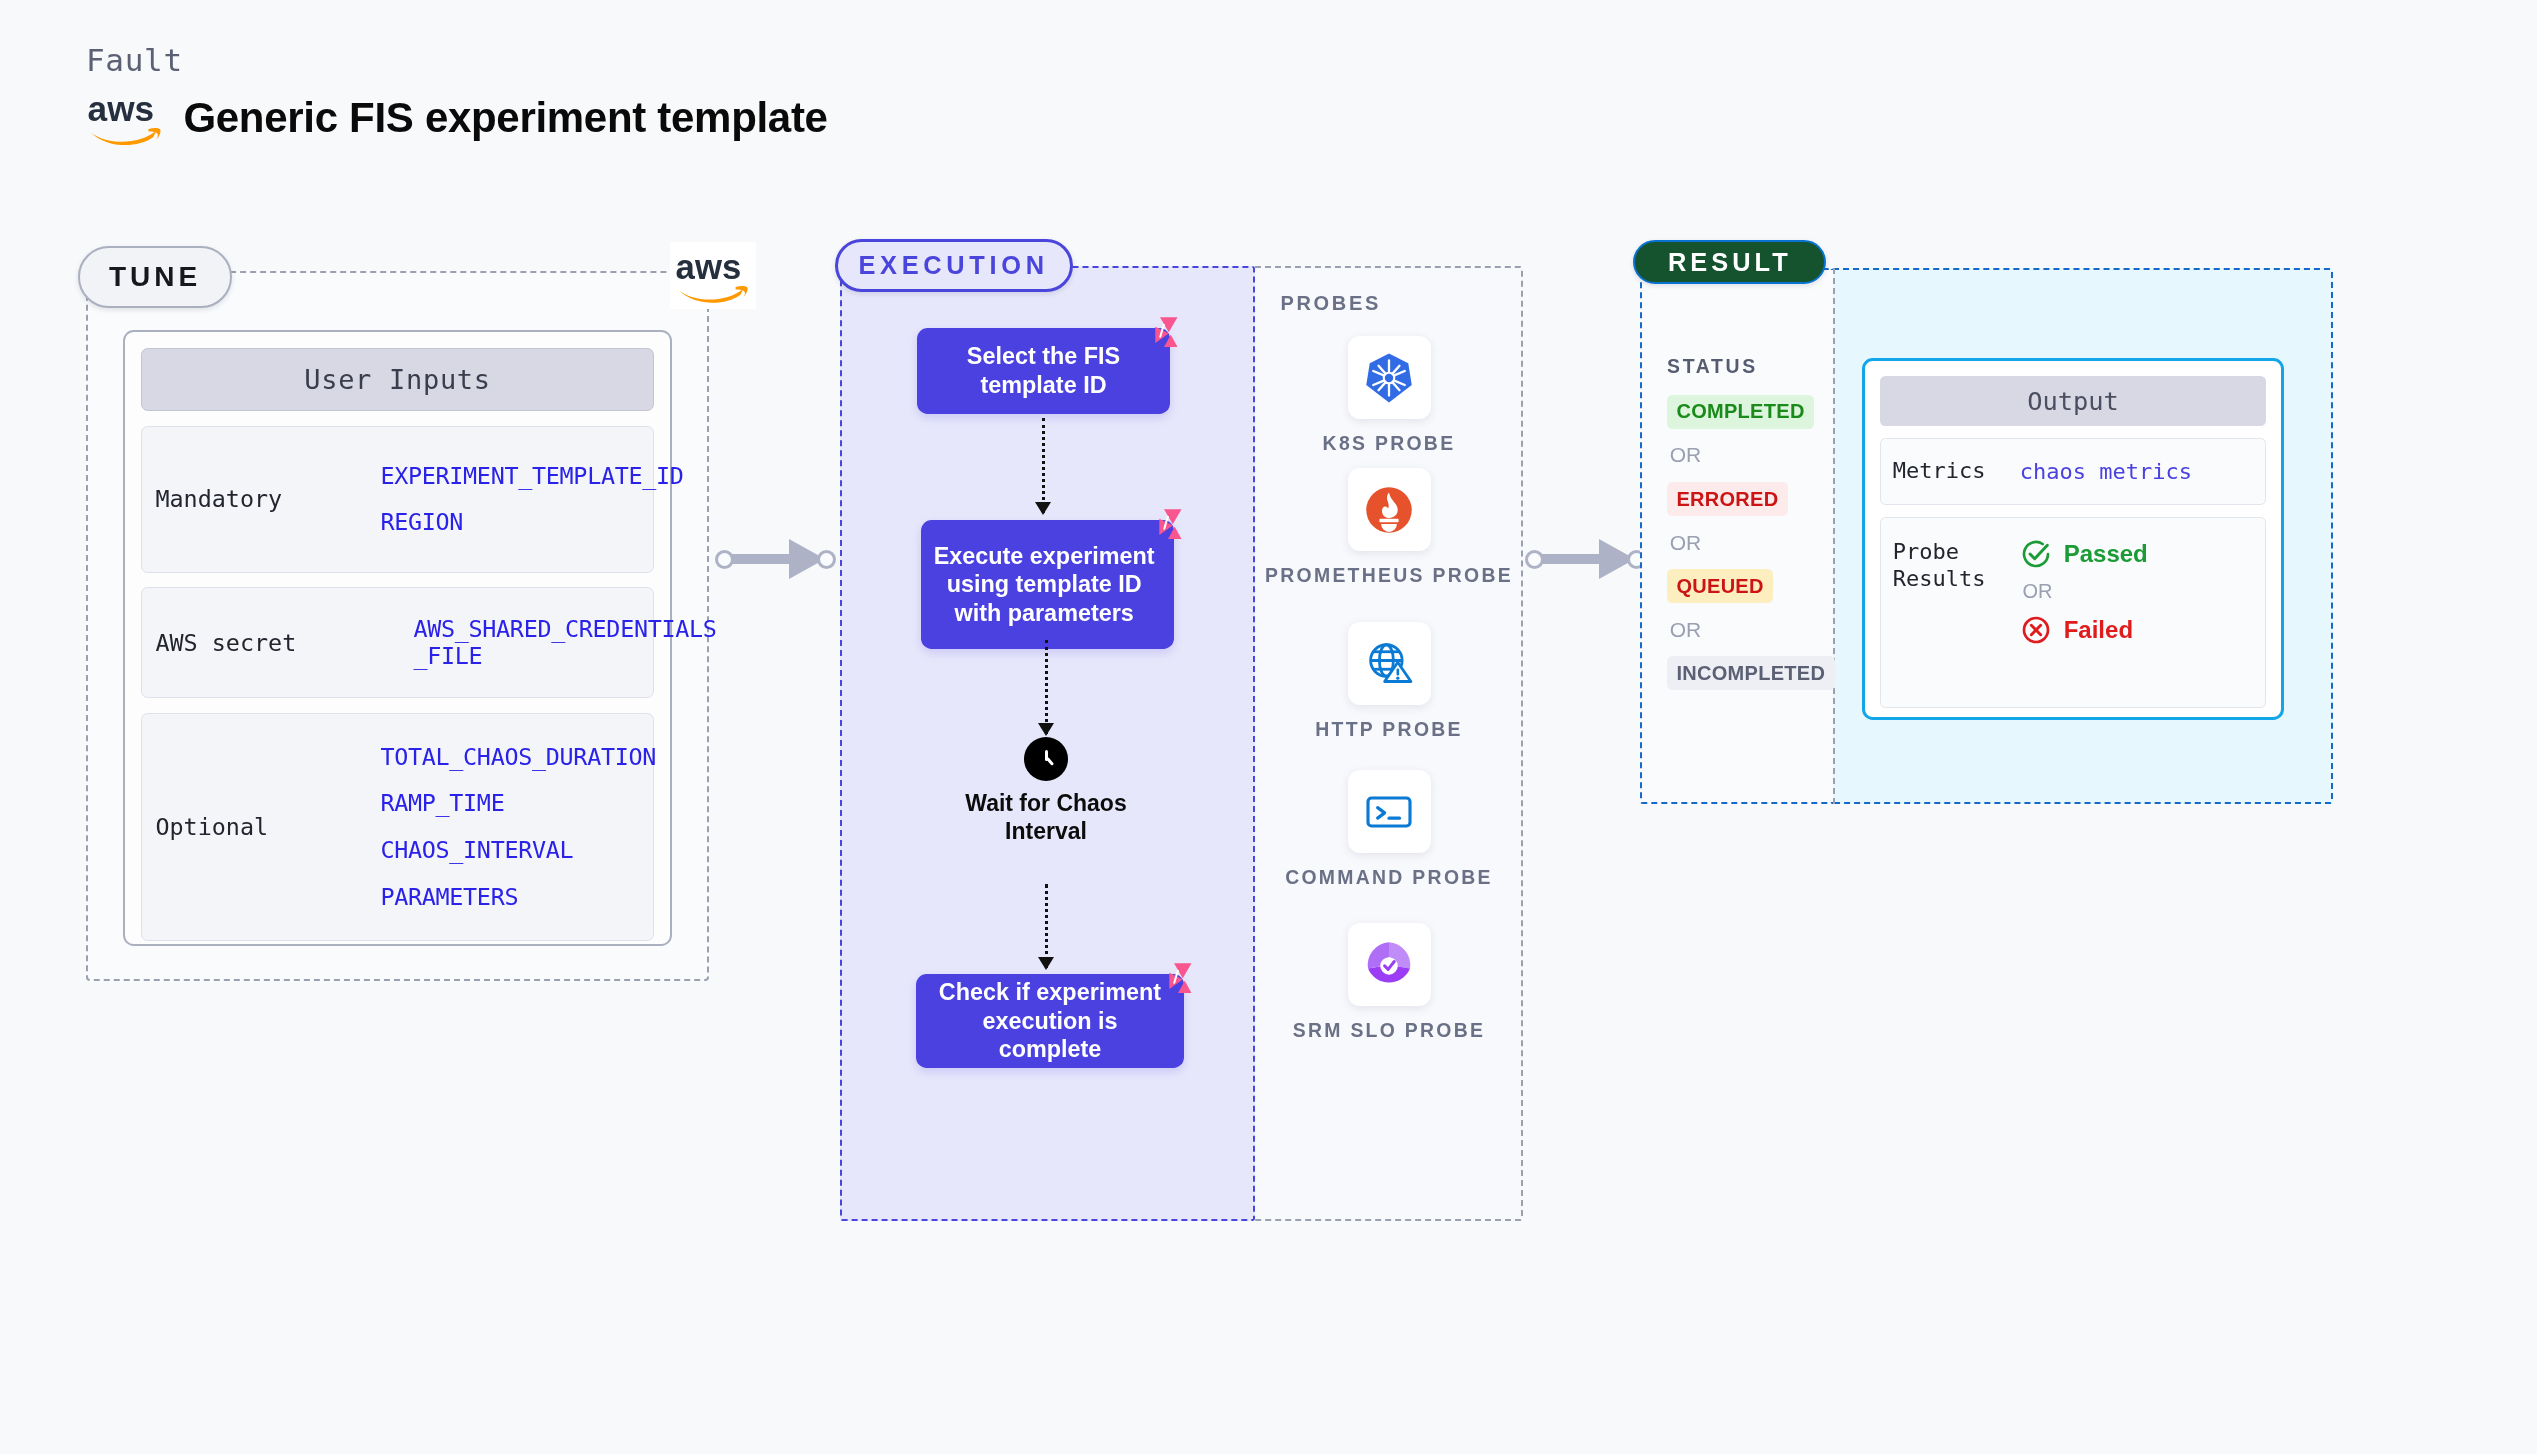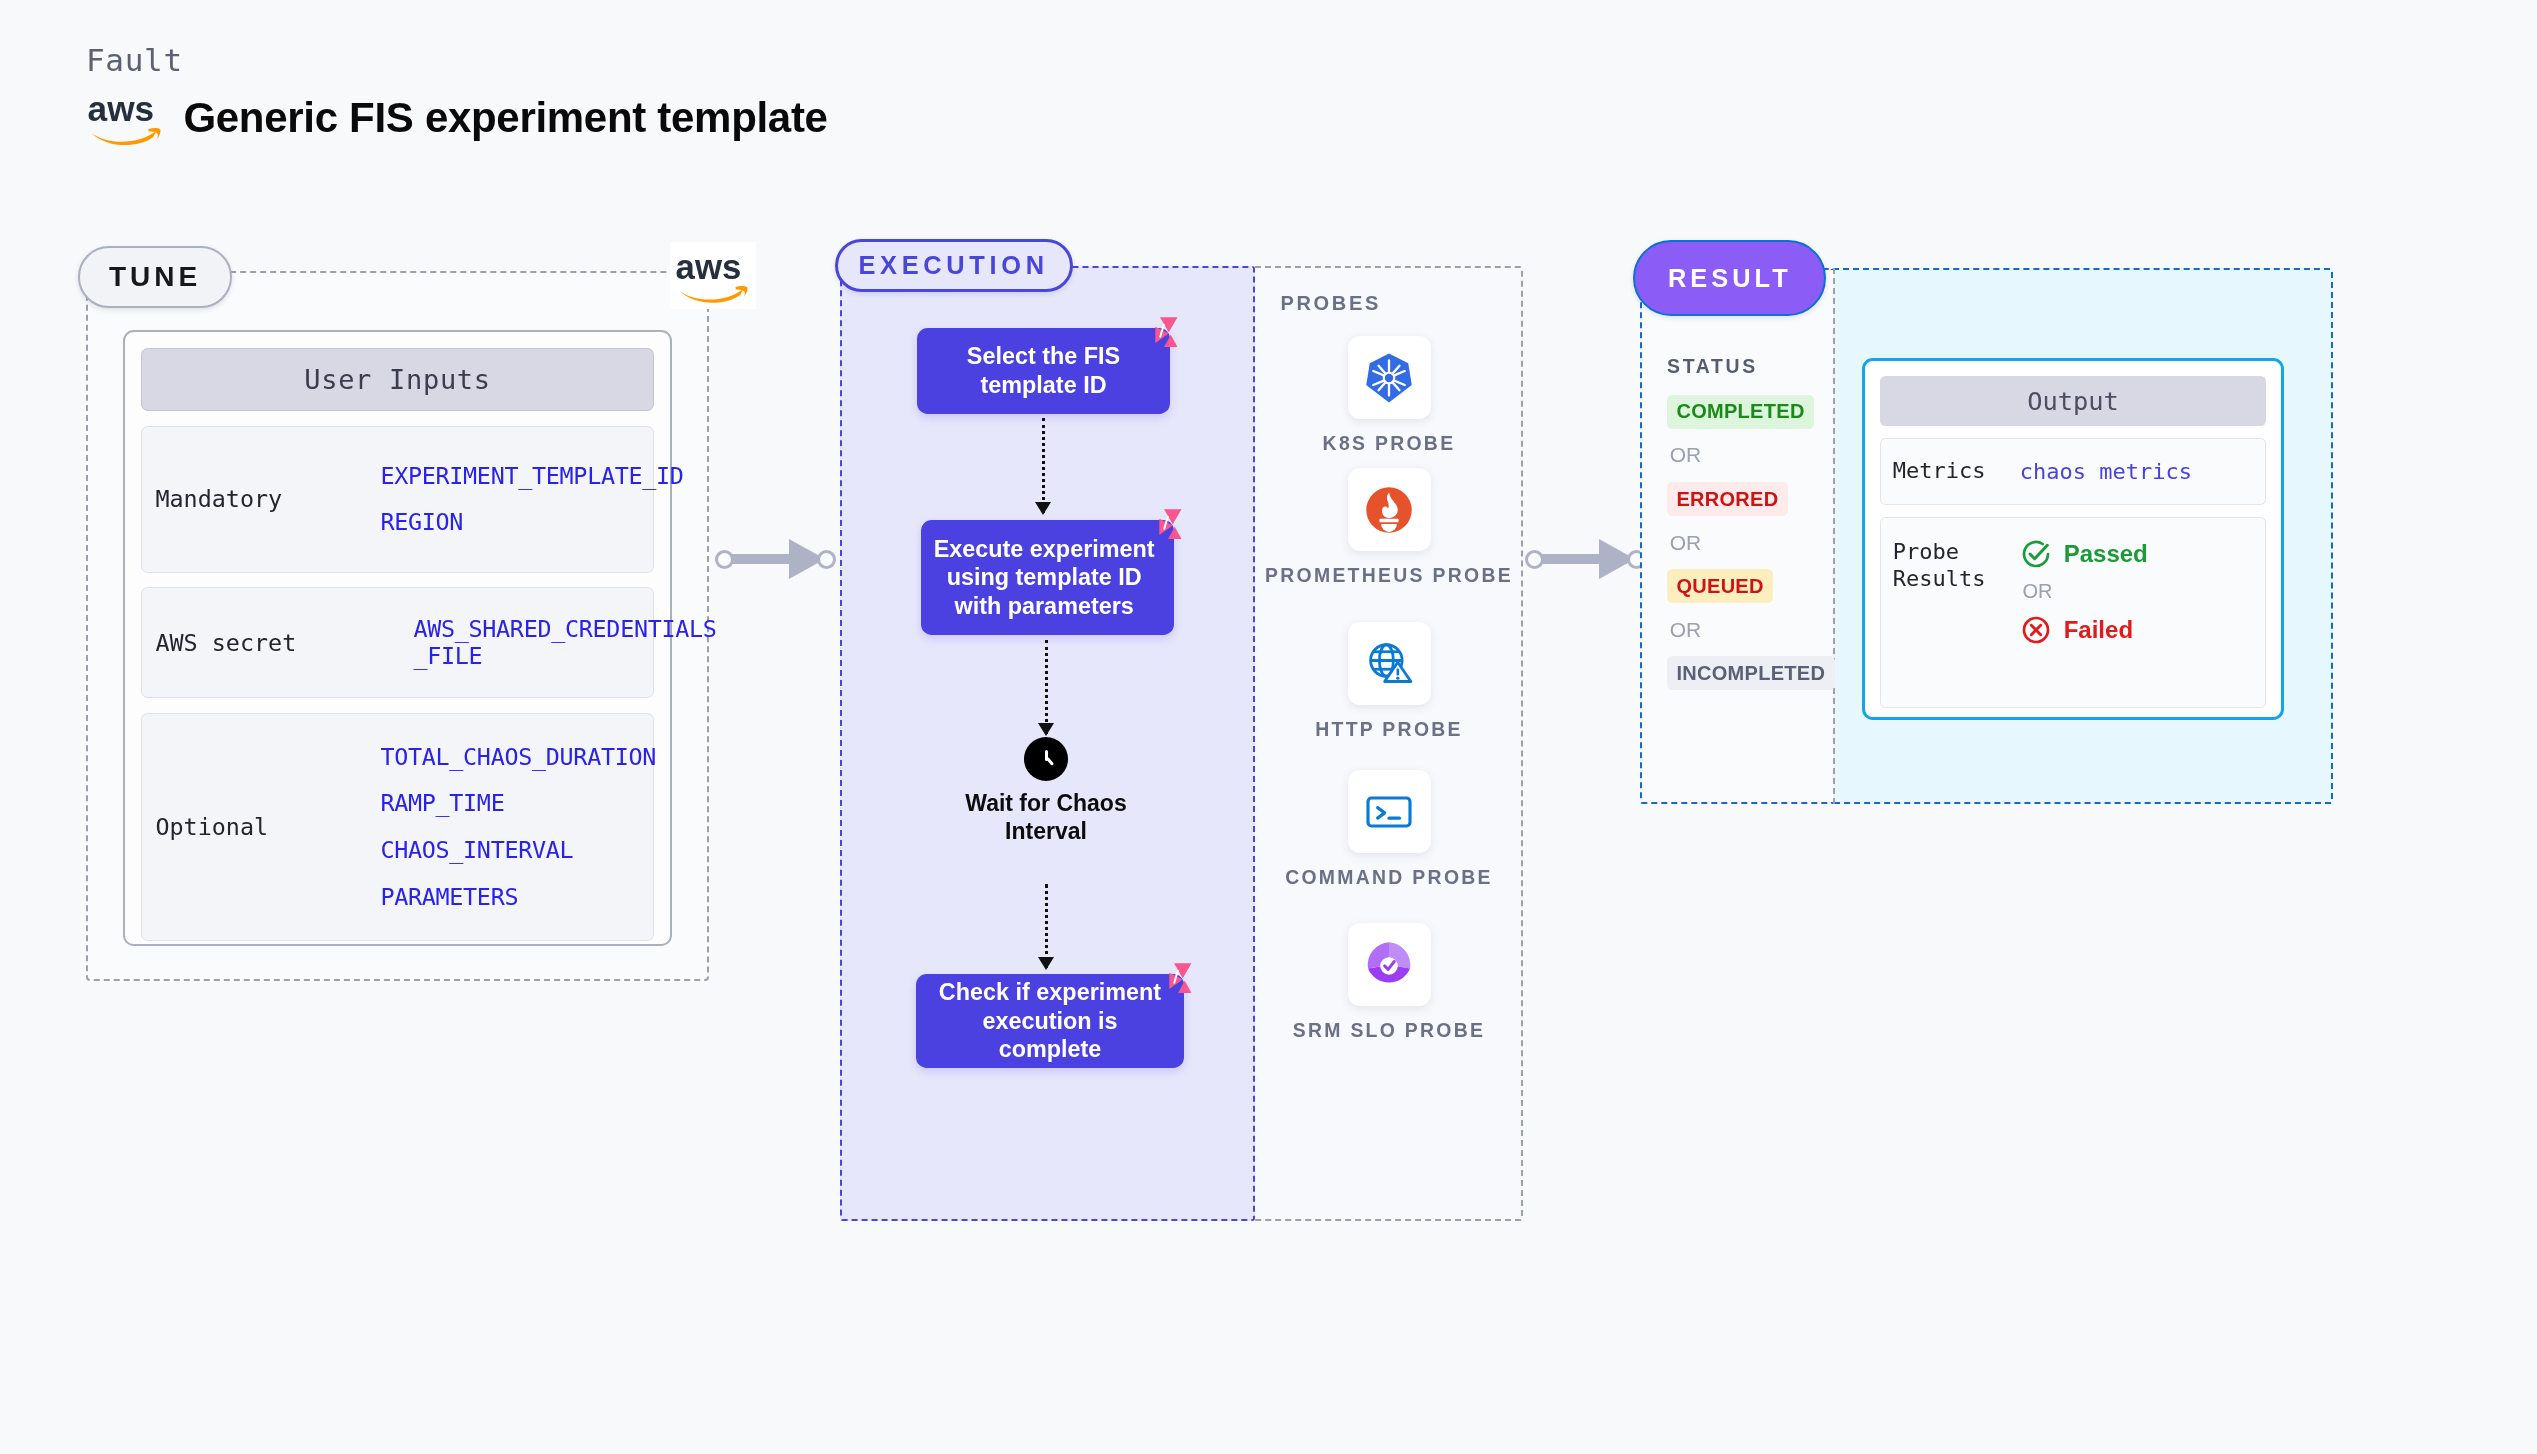--- a/index.html
+++ b/index.html
@@ -105,21 +105,21 @@
     line-height: 1.22; padding: 0 14.7px;
     box-shadow: 0 4px 9.4px rgba(74,65,224,.18);
   }
   .corner-badge {
     position: absolute; right: -9.4px; top: -12px;
     width: 42px; height: 39px; pointer-events: none;
   }
   .corner-badge svg { width: 42px; height: 39px; display: block; }
 
   #step1 { left: 75px; top: 60px; width: 253px; height: 86px; }
-  #step2 { left: 79px; top: 252px; width: 253px; height: 115px; padding-left: 8px; }
+  #step2 { left: 79px; top: 252px; width: 253px; height: 129px; padding-left: 8px; }
   #step3 { left: 74px; top: 706px; width: 268px; height: 94px; }
 
   .arrow-v { position: absolute; width: 2.7px; }
   .arrow-v .line {
     position: absolute; left: 0; top: 0; width: 0; height: 100%;
     border-left: 3.3px dotted #111111;
   }
   .arrow-v .head {
     position: absolute; left: -7.4px; bottom: -2px;
     width: 0; height: 0; border-left: 8.7px solid transparent;
@@ -172,22 +172,22 @@
   .result-left-div {
     position: absolute; left: 193px; top: 0; width: 0; height: 536px;
     border-left: 2px dashed #9aa0b0;
   }
   .result-right {
     position: absolute; left: 193px; top: 0; width: 500px; height: 536px;
     background: #e6f7fe; border: 2px dashed #1669c9; border-left: none;
     border-radius: 0 2.7px 2.7px 0;
   }
   .pill-result {
-    left: -6.7px; top: -28px; width: 193px; height: 76px;
-    background: #8b5cf6; border: 2px solid #0a72d0;
+    left: -6.7px; top: -28px; width: 193px; height: 44px;
+    background: #14532d; border: 2px solid #0a72d0;
     color: #ffffff; font-size: 25.4px; font-weight: bold; letter-spacing: 4px;
   }
   .status-title {
     position: absolute; left: 27px; top: 87px;
     font-size: 19.4px; font-weight: bold; color: #555b70; letter-spacing: 2.7px;
   }
   .status-list { position: absolute; left: 27px; top: 127px; width: 161px; }
   .badge {
     display: inline-block; padding: 5.4px 9.4px; border-radius: 5.4px;
     font-size: 20px; font-weight: bold; letter-spacing: 0.3px;

